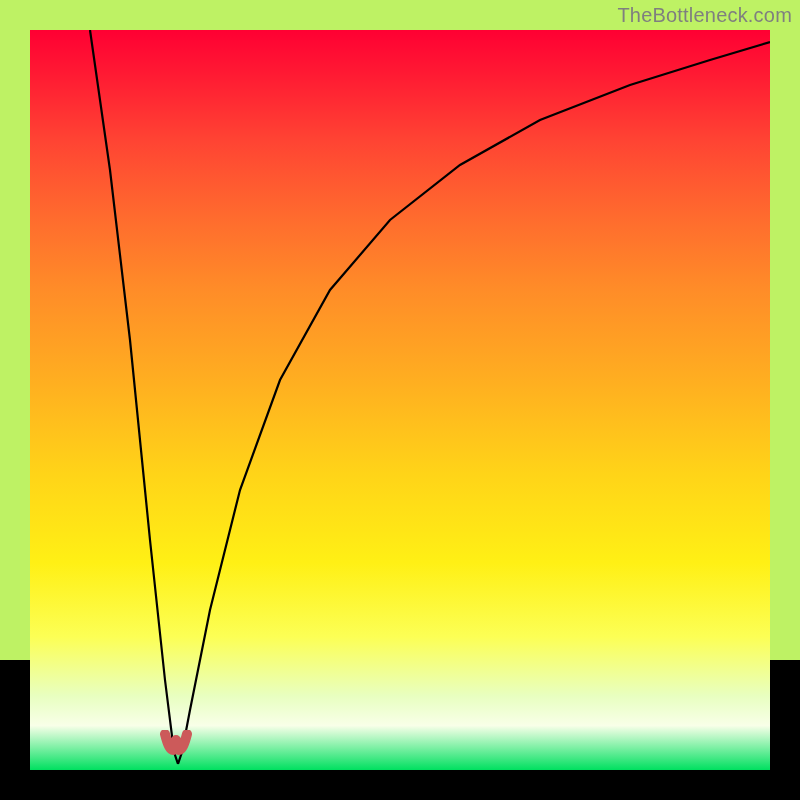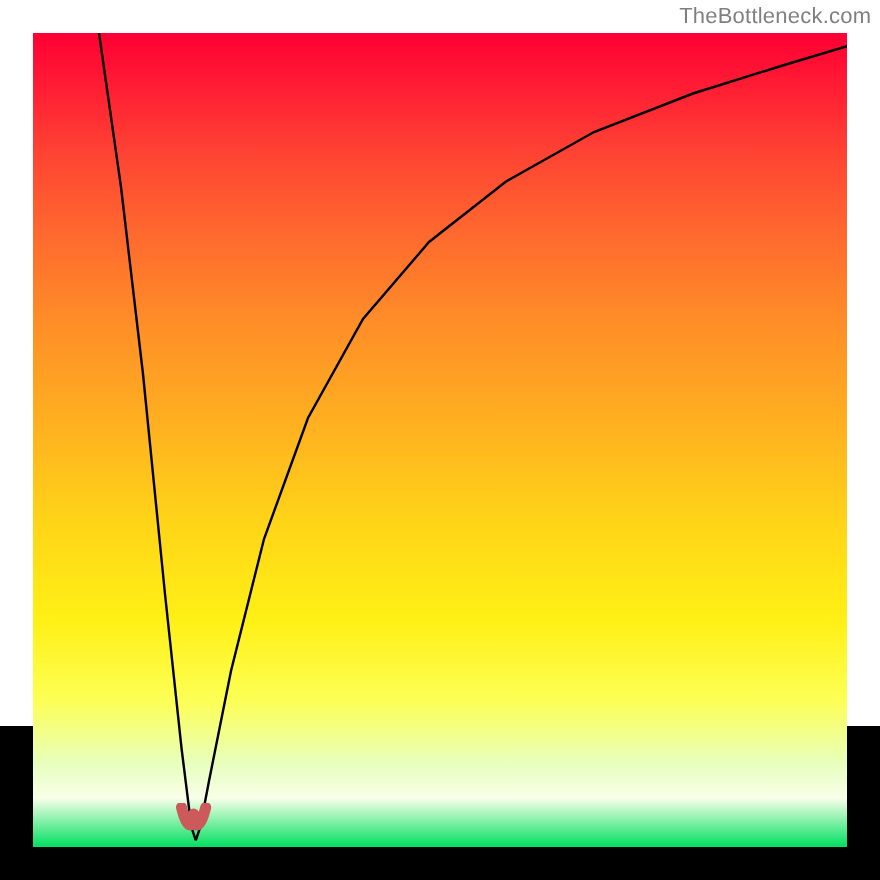--- a/index.html
+++ b/index.html
@@ -9,21 +9,21 @@
     height: 800px;
     overflow: hidden;
     background: #000;
     font-family: Arial, Helvetica, sans-serif;
   }
   .frame {
     position: absolute;
     top: 0; left: 0;
     width: 800px;
     height: 660px;
-    background: #ffffff;
+    background: #bef264;
   }
   .plot-area {
     position: absolute;
     top: 30px;
     left: 30px;
     width: 740px;
     height: 740px;
     overflow: hidden;
   }
   .gradient {

